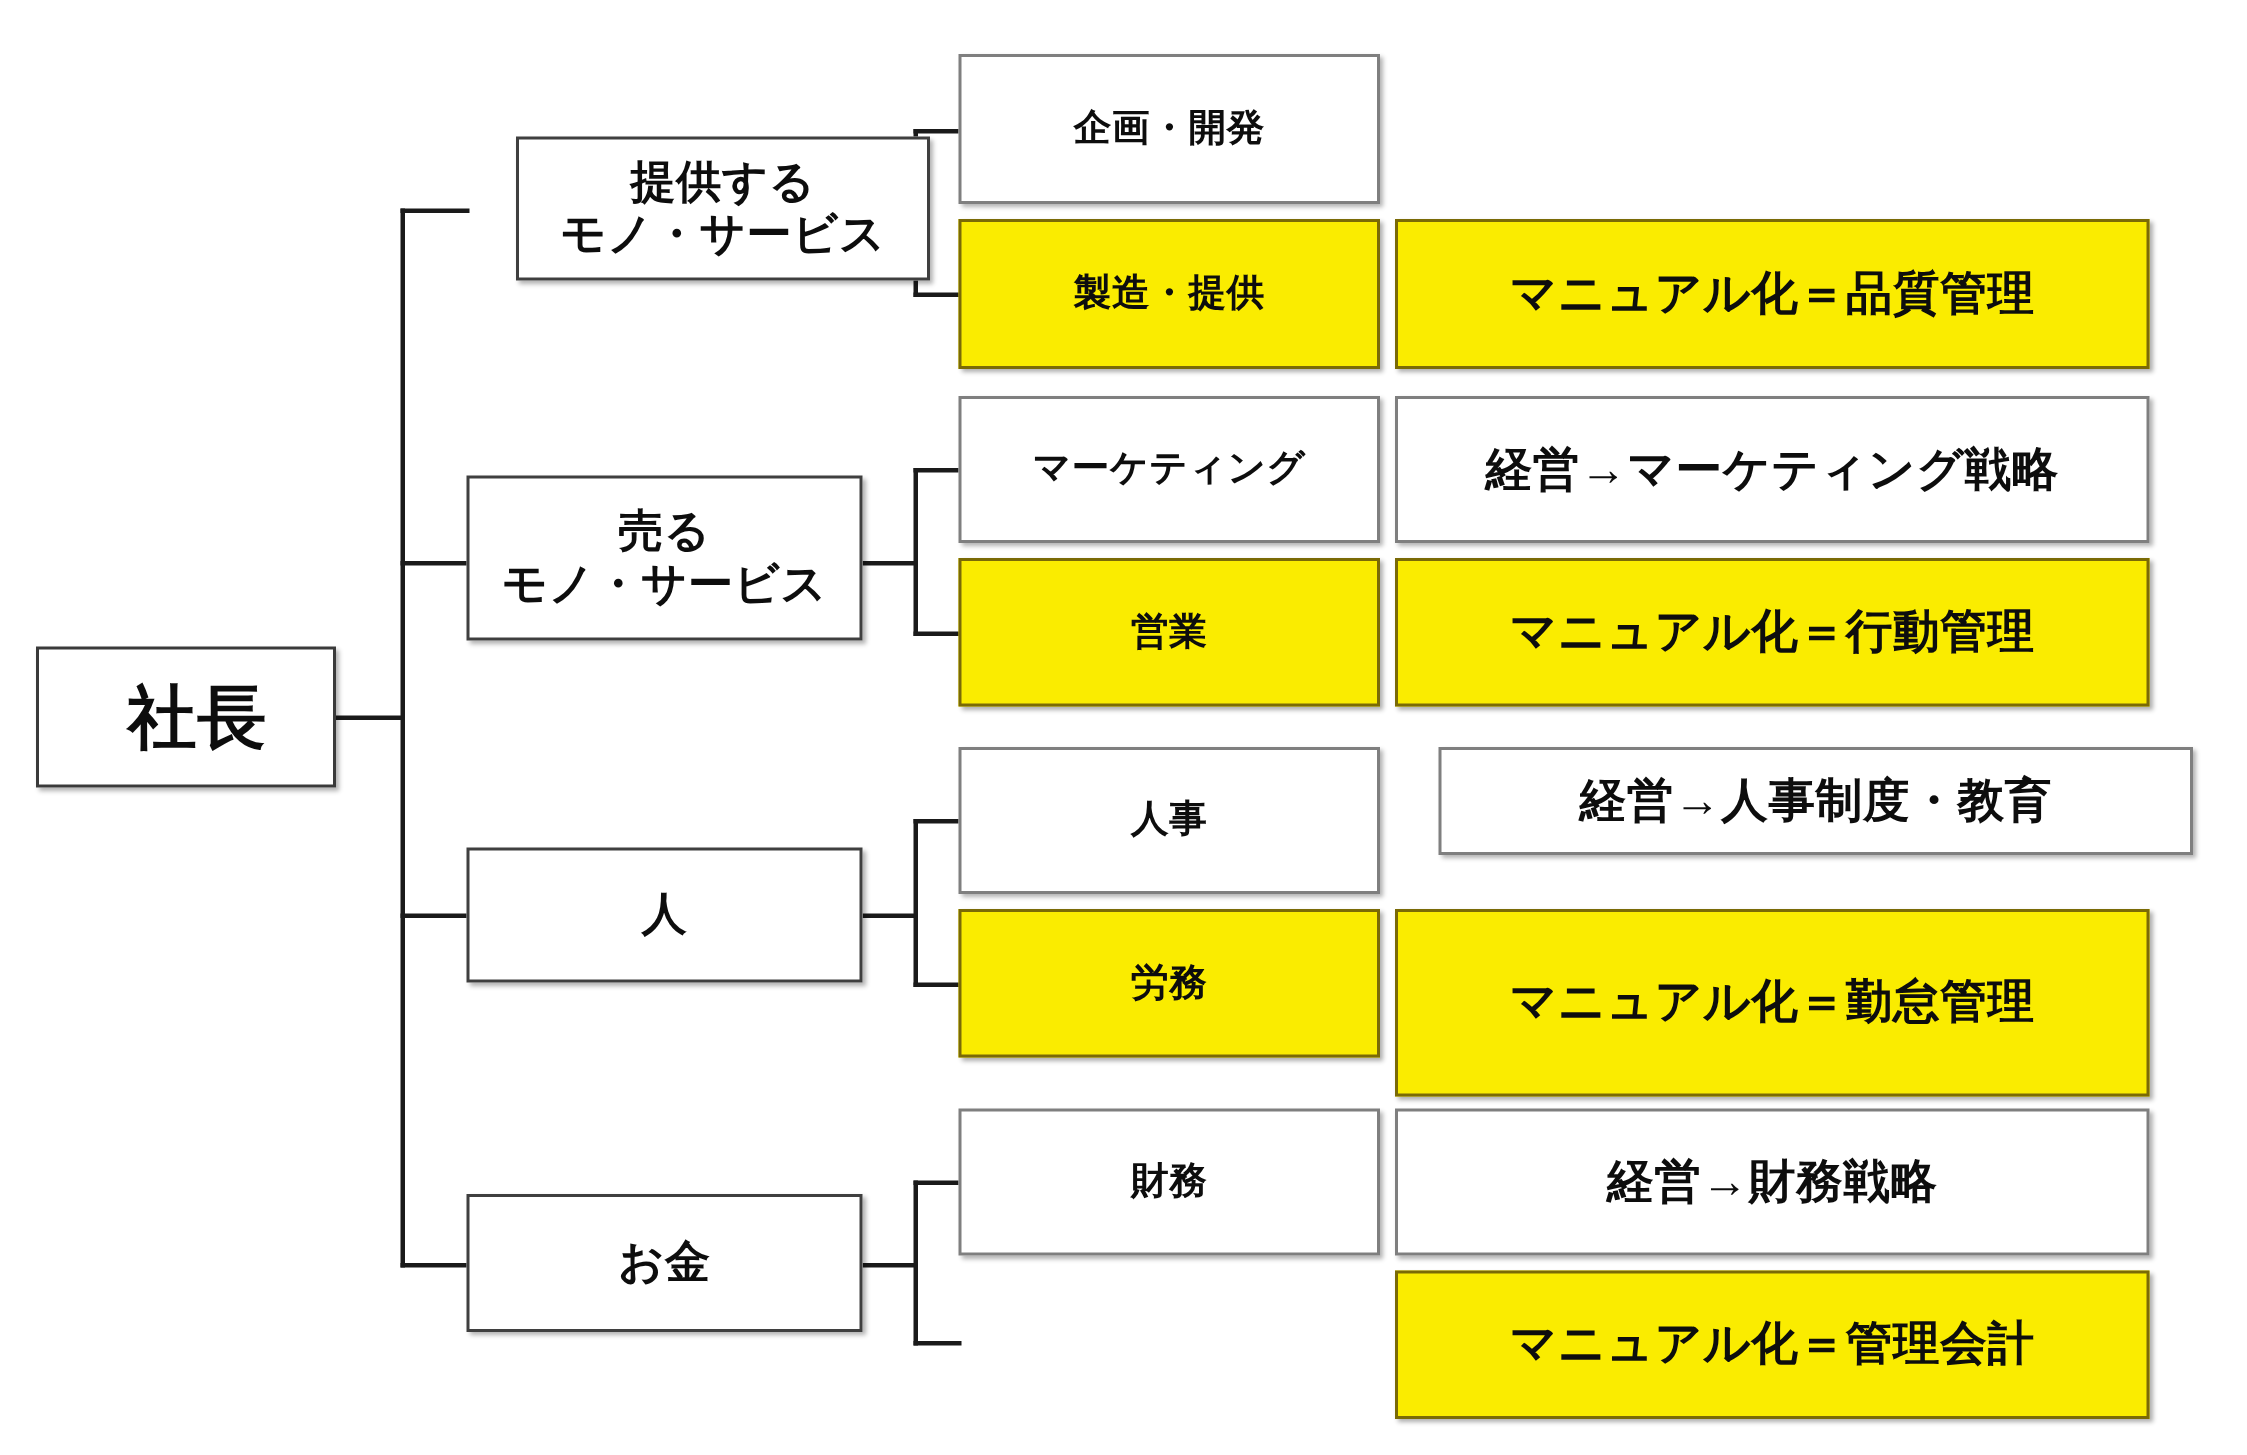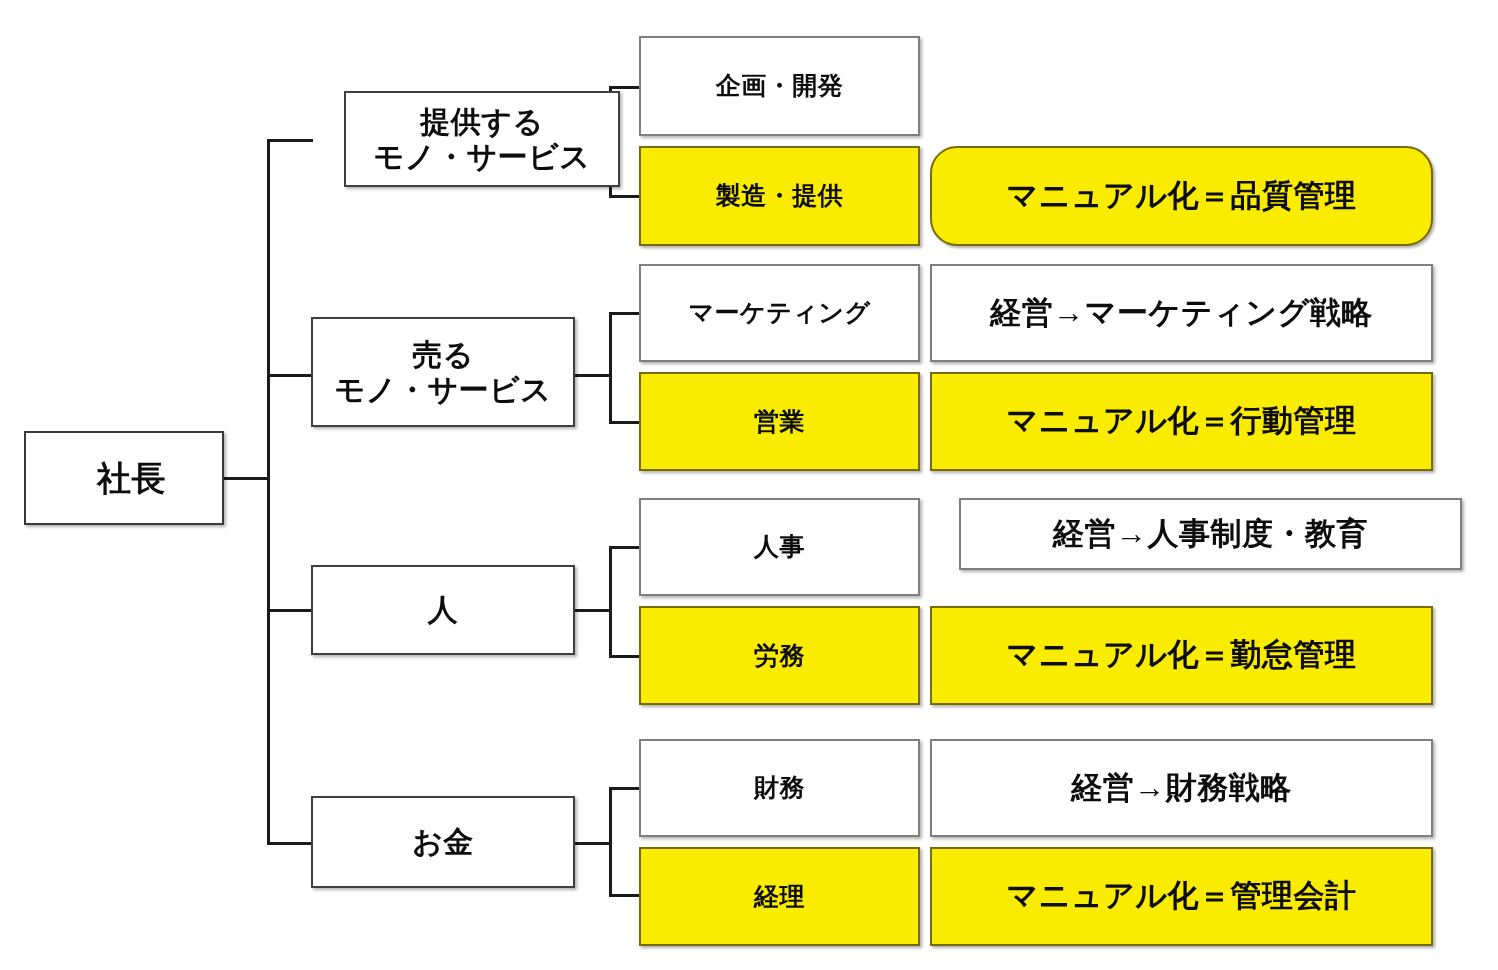--- a/index.html
+++ b/index.html
@@ -37,21 +37,21 @@
   }
   .box.cat{
     border:2px solid #3f3f3f;
   }
   .box.yellow{
     background:#faec00;
     border:2px solid #7a6a06;
     box-shadow:2px 2px 3px rgba(0,0,0,.32);
   }
 
-  .f-root{font-size:34px;padding-left:15px;}
+  .f-root{font-size:46px;padding-left:15px;}
   .f-cat{font-size:30px;}
   .f-func{font-size:25px;}
   .f-desc{font-size:31px;}
 
   
   .ln{position:absolute;background:#1a1a1a;z-index:2;}
   .ln.h{height:3px;}
   .ln.v{width:3px;}
 </style>
 </head>
@@ -73,21 +73,21 @@
 モノ・サービス</div>
 
   <div class="ln h" style="left:575px;top:139px;width:36px;"></div>
   <div class="ln v" style="left:609px;top:86px;height:112px;"></div>
   <div class="ln h" style="left:609px;top:86px;width:32px;"></div>
   <div class="ln h" style="left:609px;top:195px;width:32px;"></div>
 
   <div class="box white f-func" style="left:639px;top:36px;width:281px;height:100px;">企画・開発</div>
 
   <div class="box yellow f-func" style="left:639px;top:146px;width:281px;height:100px;">製造・提供</div>
-  <div class="box yellow f-desc" style="left:930px;top:146px;width:503px;height:100px;border-radius:27px;">マニュアル化＝品質管理</div>
+  <div class="box yellow f-desc" style="left:930px;top:146px;width:503px;height:100px;">マニュアル化＝品質管理</div>
 
   <div class="box white cat f-cat" style="left:311px;top:317px;width:264px;height:110px;">売る
 モノ・サービス</div>
 
   <div class="ln h" style="left:575px;top:374px;width:36px;"></div>
   <div class="ln v" style="left:609px;top:312px;height:112px;"></div>
   <div class="ln h" style="left:609px;top:312px;width:32px;"></div>
   <div class="ln h" style="left:609px;top:421px;width:32px;"></div>
 
   <div class="box white f-func" style="left:639px;top:264px;width:281px;height:98px;">マーケティング</div>
@@ -100,28 +100,27 @@
 
   <div class="ln h" style="left:575px;top:609px;width:36px;"></div>
   <div class="ln v" style="left:609px;top:546px;height:112px;"></div>
   <div class="ln h" style="left:609px;top:546px;width:32px;"></div>
   <div class="ln h" style="left:609px;top:655px;width:32px;"></div>
 
   <div class="box white f-func" style="left:639px;top:498px;width:281px;height:98px;">人事</div>
   <div class="box white f-desc" style="left:930px;top:498px;width:503px;height:72px;margin-left:29px;">経営→人事制度・教育</div>
 
   <div class="box yellow f-func" style="left:639px;top:606px;width:281px;height:99px;">労務</div>
-  <div class="box yellow f-desc" style="left:930px;top:606px;width:503px;height:99px;">マニュアル化＝勤怠管理</div>
+  <div class="box yellow f-desc" style="left:930px;top:606px;width:503px;height:125px;">マニュアル化＝勤怠管理</div>
 
   <div class="box white cat f-cat" style="left:311px;top:796px;width:264px;height:92px;">お金</div>
 
   <div class="ln h" style="left:575px;top:842px;width:36px;"></div>
   <div class="ln v" style="left:609px;top:787px;height:110px;"></div>
   <div class="ln h" style="left:609px;top:787px;width:32px;"></div>
   <div class="ln h" style="left:609px;top:894px;width:32px;"></div>
 
   <div class="box white f-func" style="left:639px;top:739px;width:281px;height:98px;">財務</div>
   <div class="box white f-desc" style="left:930px;top:739px;width:503px;height:98px;">経営→財務戦略</div>
 
-  <div class="box yellow f-func" style="left:639px;top:847px;width:281px;height:99px;">経理</div>
   <div class="box yellow f-desc" style="left:930px;top:847px;width:503px;height:99px;">マニュアル化＝管理会計</div>
 
 </div>
 
 </body></html>

